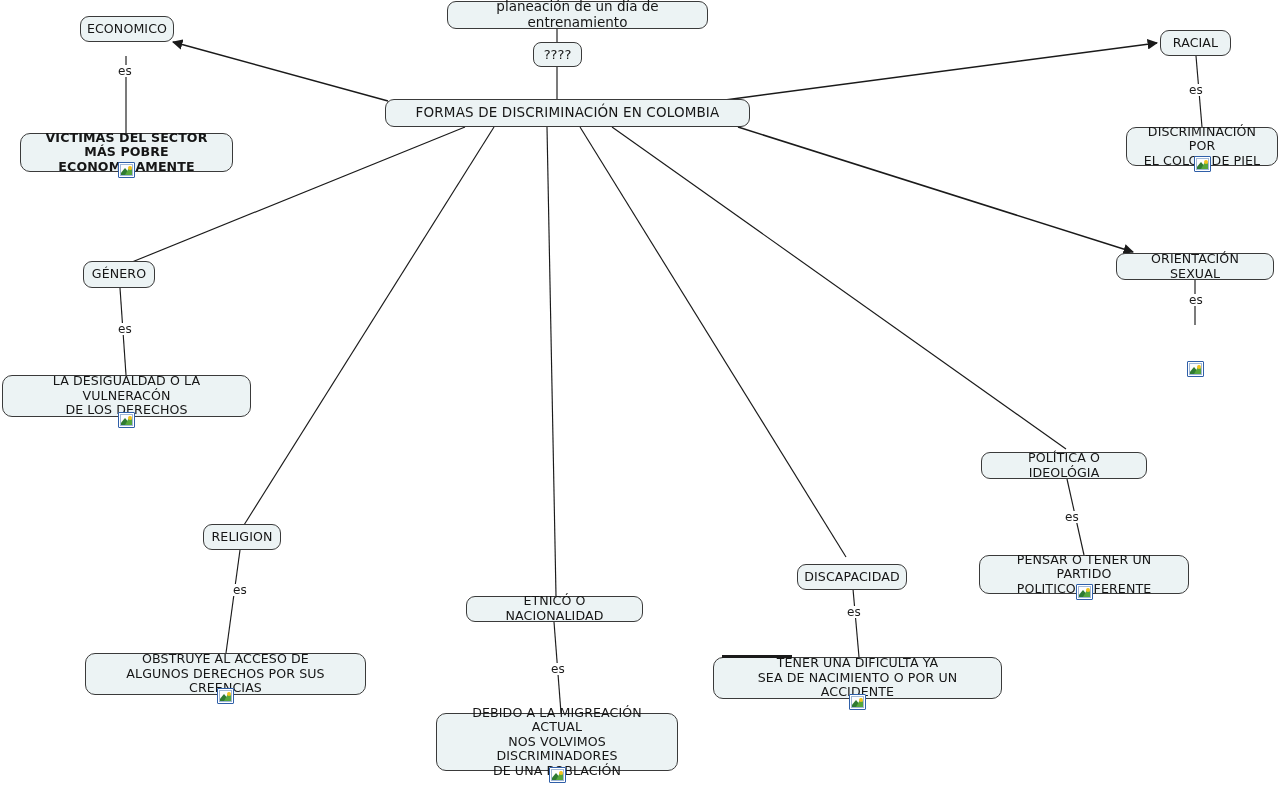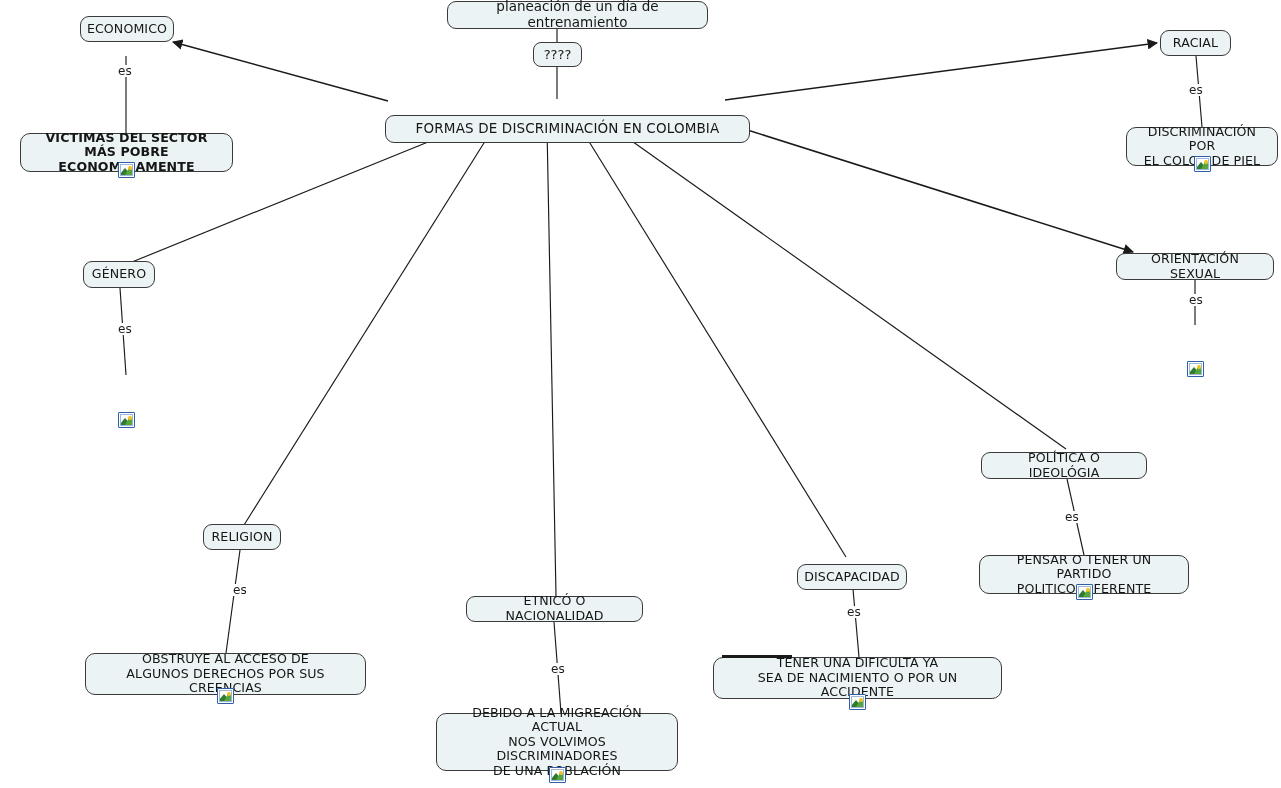--- a/index.html
+++ b/index.html
@@ -36,21 +36,20 @@
     text-align: center;
     line-height: 1.16;
     padding: 2px 9px;
     white-space: pre-line;
     z-index: 3;
     box-shadow: 0 0 0 0 rgba(0,0,0,0);
   }
   .node.root {
     font-size: 13.5px;
     letter-spacing: .15px;
-    margin-top: 16px;
   }
   .node.top {
     font-size: 13.5px;
   }
   .node.qmark {
     font-size: 13px;
     border-radius: 8px;
   }
   .node.cat {
     font-size: 12.6px;
@@ -183,20 +182,22 @@
   <div class="img-icon" style="left:1194px; top:156px;">
     <span class="frame">
       <span class="hill-a"></span>
       <span class="hill-b"></span>
       <span class="sun"></span>
     </span>
   </div>
 
   <div class="node cat" style="left:83px; top:261px; width:72px; height:27px;">GÉNERO</div>
   <div class="link-label" style="left:116px; top:323px;">es</div>
+  <div class="node leaf" style="left:2px; top:375px; width:249px; height:42px;">LA DESIGUALDAD O LA VULNERACÓN
+DE LOS DERECHOS</div>
   <div class="img-icon" style="left:118px; top:412px;">
     <span class="frame">
       <span class="hill-a"></span>
       <span class="hill-b"></span>
       <span class="sun"></span>
     </span>
   </div>
 
   <div class="node cat" style="left:1116px; top:253px; width:158px; height:27px;">ORIENTACIÓN SEXUAL</div>
   <div class="link-label" style="left:1187px; top:294px;">es</div>

